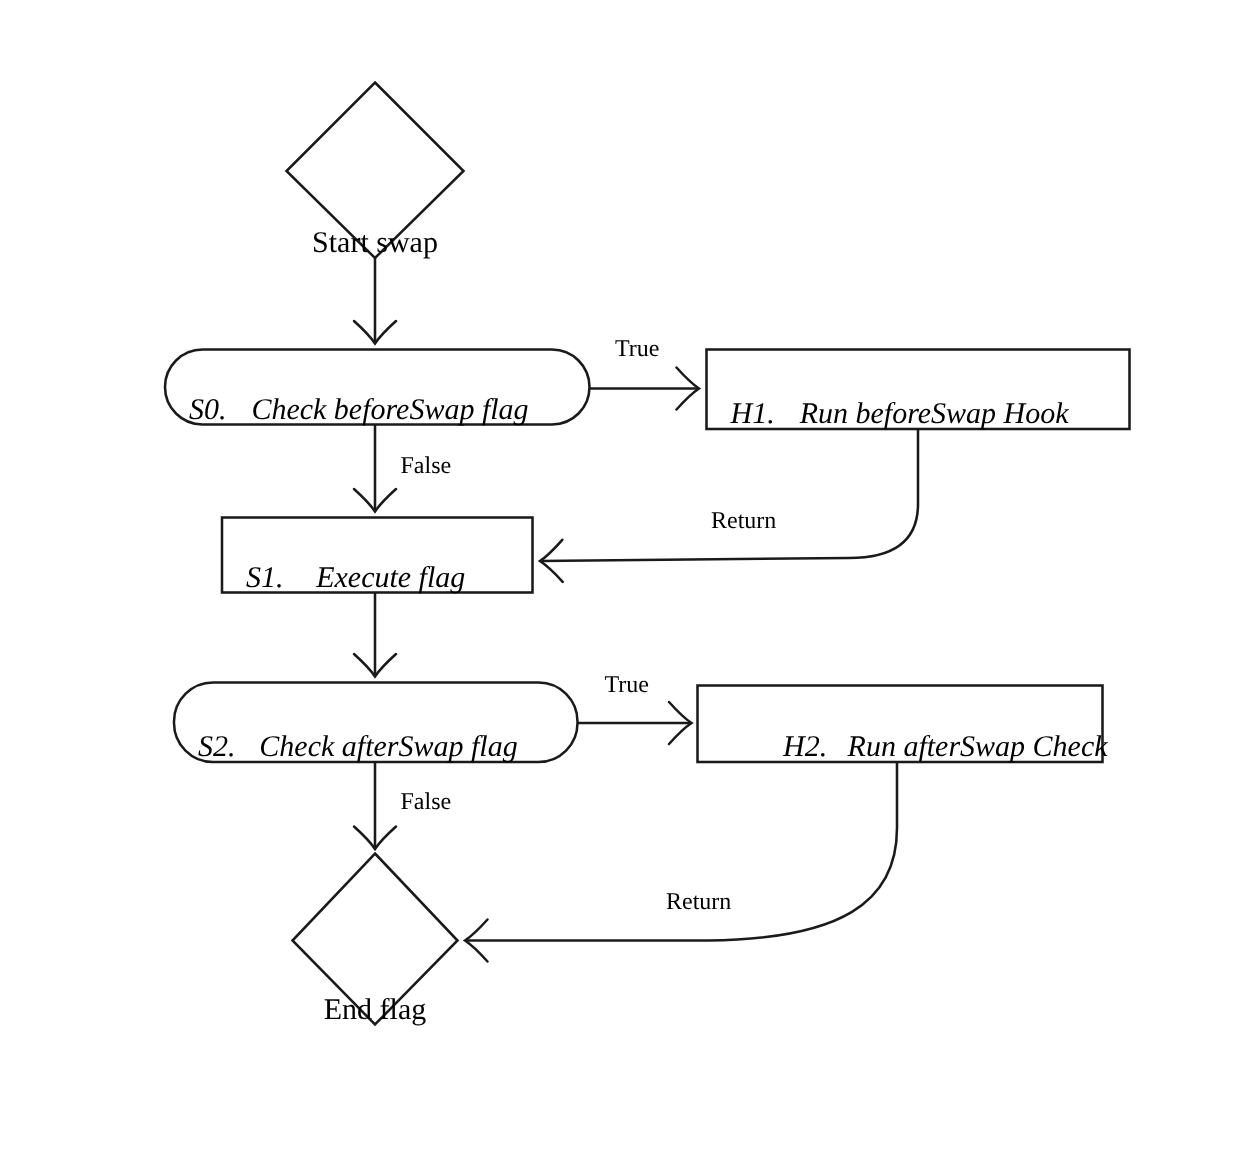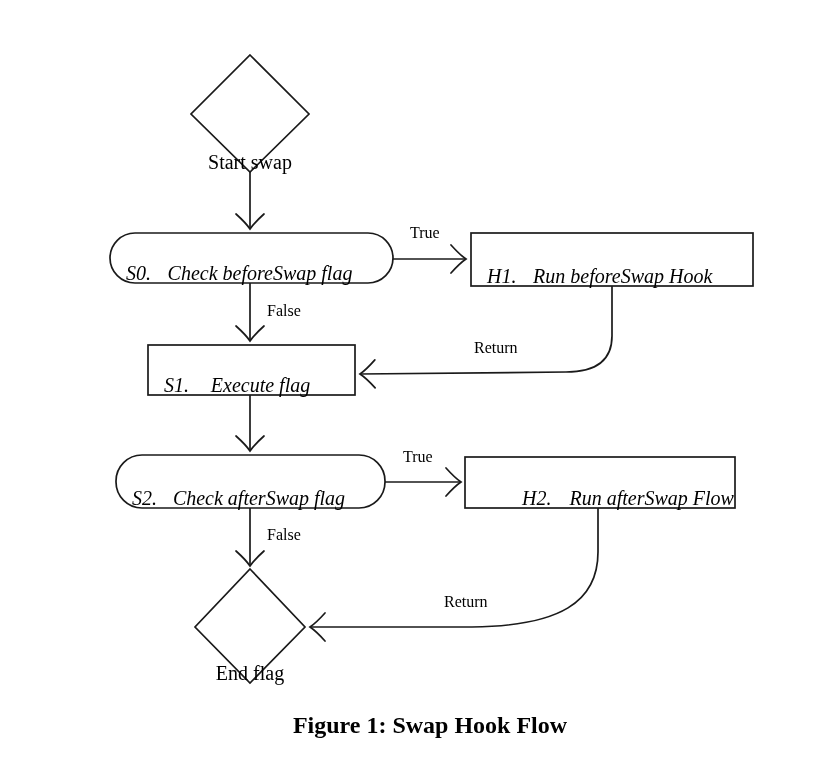--- a/index.html
+++ b/index.html
@@ -119,29 +119,28 @@
     <span class="nlabel">Execute flag</span>
   </div>
 
   <div class="node-text row" style="left:116px; top:455px; width:269px; height:53px;">
     <span class="nid">S2.</span>
     <span class="nlabel">Check afterSwap flag</span>
   </div>
 
   <div class="node-text row" style="left:465px; top:457px; width:270px; height:51px;margin-left:41px;">
     <span class="nid">H2.</span>
-    <span class="nlabel">Run afterSwap Flow</span>
+    <span class="nlabel">Run afterSwap Check</span>
   </div>
 
   <div class="node-text diamond-text" style="left:195px; top:569px; width:110px; height:114px;">
     <span>End flag</span>
   </div>
 
   <div class="edge-label" style="left:410px; top:225px;">True</div>
   <div class="edge-label" style="left:267px; top:303px;">False</div>
   <div class="edge-label" style="left:474px; top:340px;">Return</div>
   <div class="edge-label" style="left:403px; top:449px;">True</div>
   <div class="edge-label" style="left:267px; top:527px;">False</div>
   <div class="edge-label" style="left:444px; top:594px;">Return</div>
 
-  <div class="caption">Figure 1: Swap Hook Flow</div>
 
 </div>
 
 </body></html>

